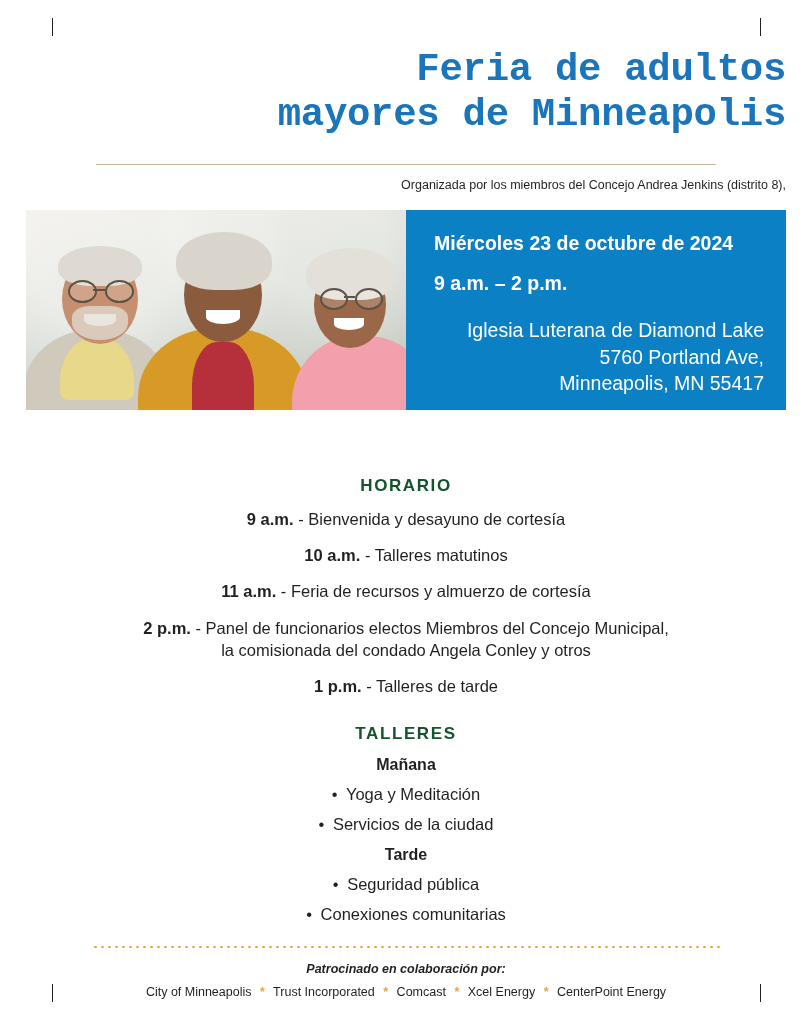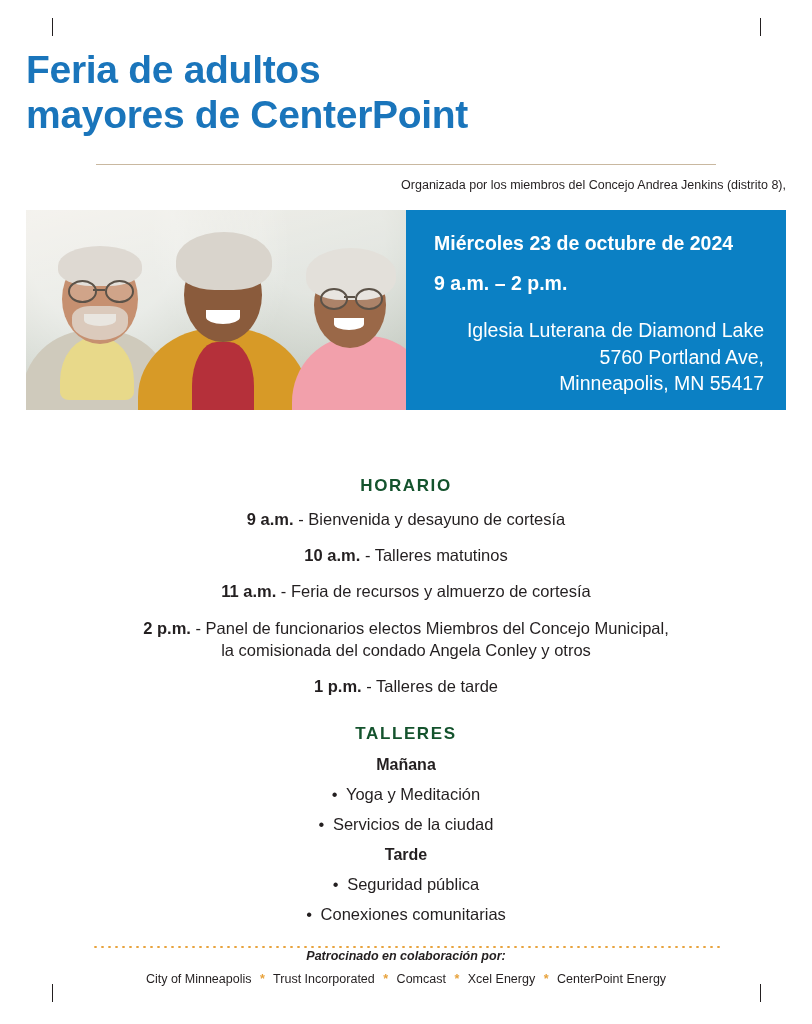--- a/index.html
+++ b/index.html
@@ -33,26 +33,27 @@
   .content {
     position: absolute;
     left: 26px;
     top: 0;
     width: 760px;
   }
 
   
   .title {
     margin-top: 48px;
-    text-align: left;
+    text-align: right;
     color: #1a75bb;
     font-weight: bold;
     font-size: 39px;
     line-height: 1.15;
     letter-spacing: -0.3px;
+    font-family: Liberation Mono, monospace;
   }
   .title .line2 { display: block; }
 
   .rule {
     margin: 14px auto 0 auto;
     width: 620px;
     height: 1px;
     background: #c9b8a0;
   }
 
@@ -190,21 +191,21 @@
   .dotted {
     margin: 22px auto 0 auto;
     width: 628px;
     height: 2px;
     background-image: radial-gradient(circle, #e8a33d 0 1px, rgba(0,0,0,0) 1.4px);
     background-size: 7px 2px;
     background-repeat: repeat-x;
   }
 
   .sponsor-label {
-    margin-top: 1px;
+    margin-top: 14px;
     text-align: center;
     font-size: 12.5px;
     font-style: italic;
     font-weight: bold;
     color: #231f20;
   }
   .sponsor-list {
     margin-top: 9px;
     text-align: center;
     font-size: 12.5px;
@@ -223,21 +224,21 @@
 
   <div class="crop-mark cm-v" style="left:52px; top:18px;"></div>
   <div class="crop-mark cm-v" style="left:760px; top:18px;"></div>
   <div class="crop-mark cm-v" style="left:52px; top:984px;"></div>
   <div class="crop-mark cm-v" style="left:760px; top:984px;"></div>
 
   <div class="content">
 
     <h1 class="title">
       <span>Feria de adultos</span>
-      <span class="line2">mayores de CenterPoint</span>
+      <span class="line2">mayores de Minneapolis</span>
     </h1>
 
     <div class="rule"></div>
 
     <div class="organizers">
       <div>Organizada por los miembros del Concejo Andrea Jenkins (distrito 8),</div>
     </div>
 
     <div class="hero">
 

